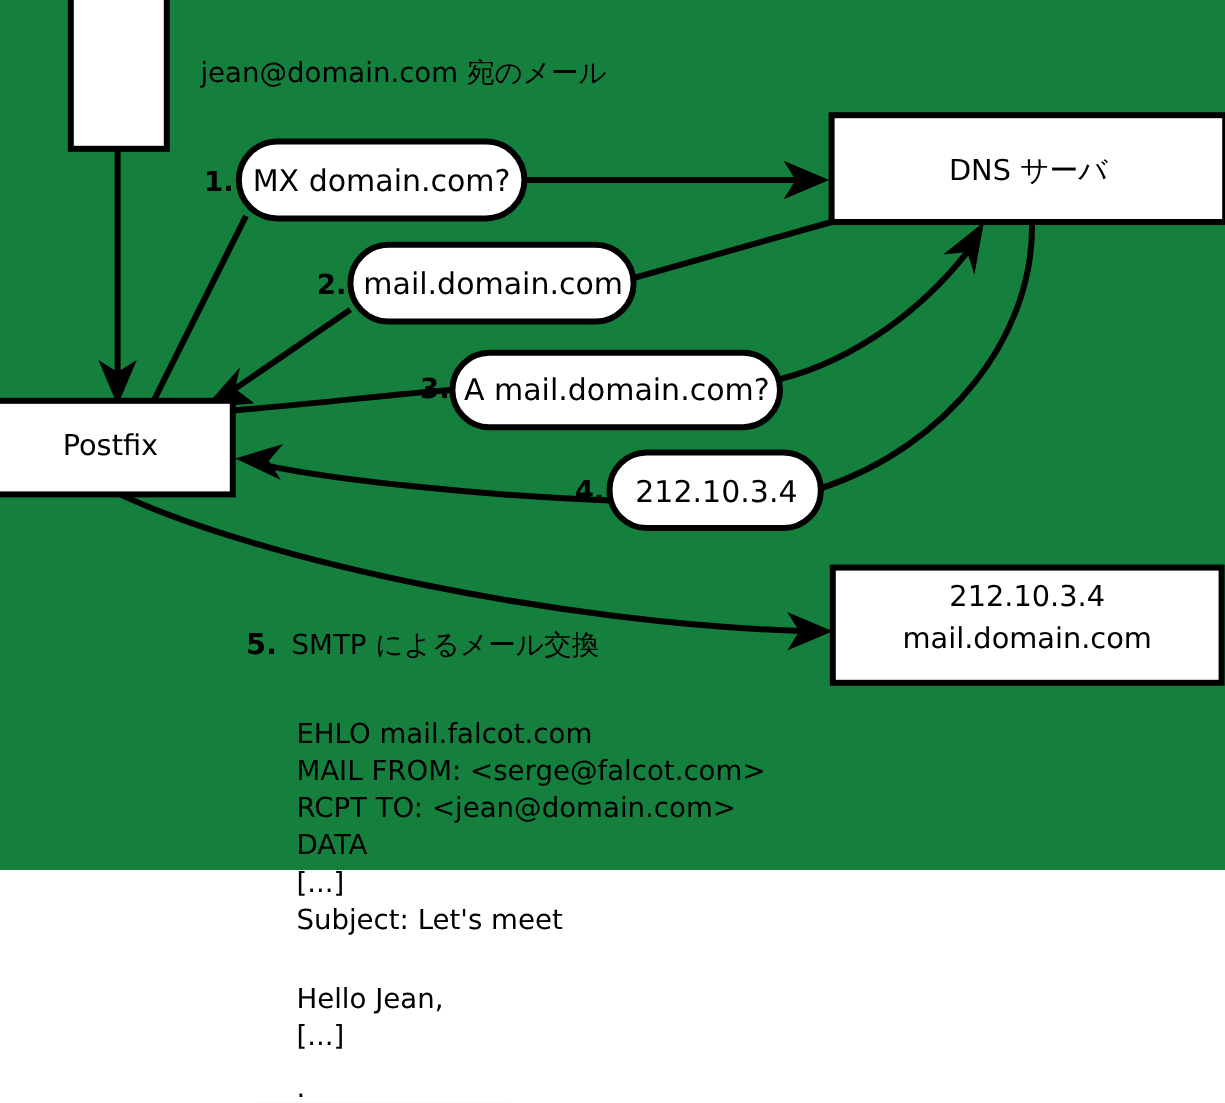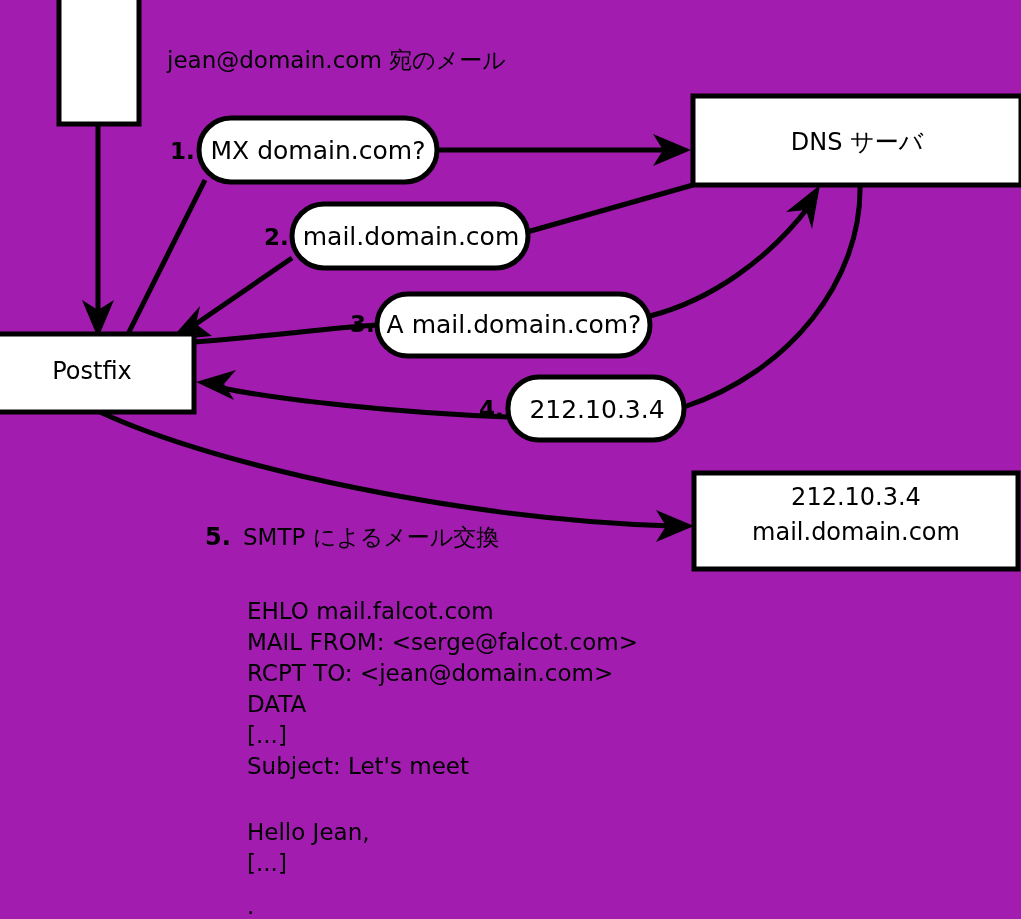--- a/index.html
+++ b/index.html
@@ -9,22 +9,22 @@
   }
   body {
     width: 1021px;
     height: 919px;
     overflow: hidden;
     font-family: "DejaVu Sans", sans-serif;
   }
   #diagram-root {
     position: relative;
     width: 1021px;
-    height: 919px;
-    background: #a21caf;
+    height: 725px;
+    background: #15803d;
   }
   svg.canvas {
     position: absolute;
     inset: 0;
     width: 1021px;
     height: 919px;
   }
   .node-box {
     fill: #ffffff;
     stroke: #000000;

